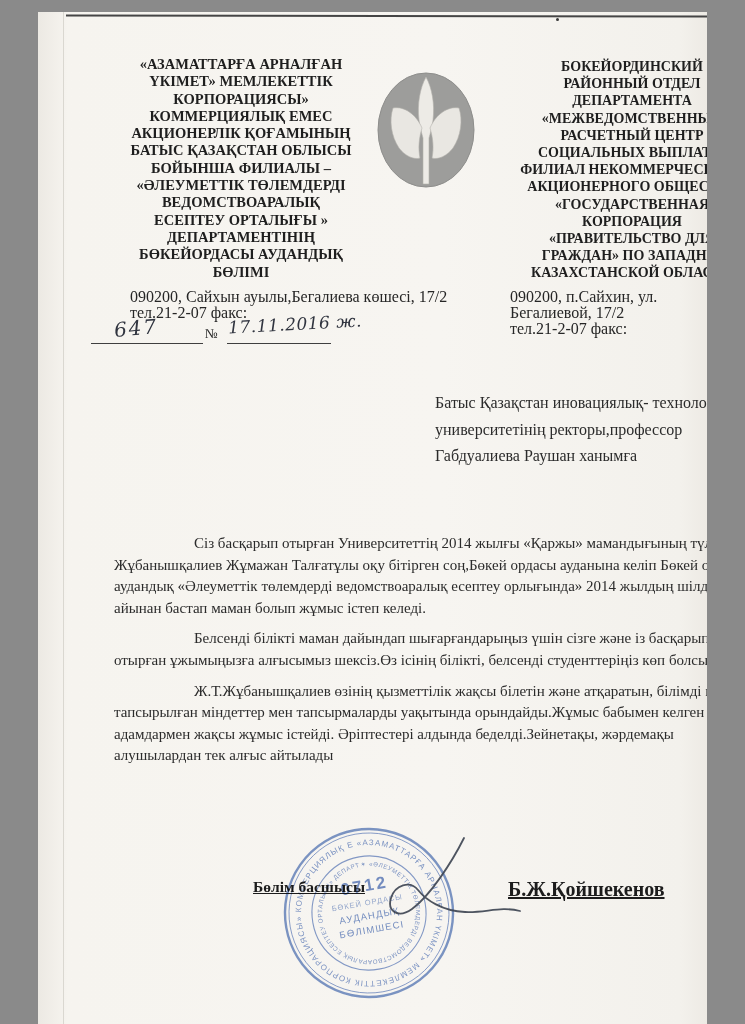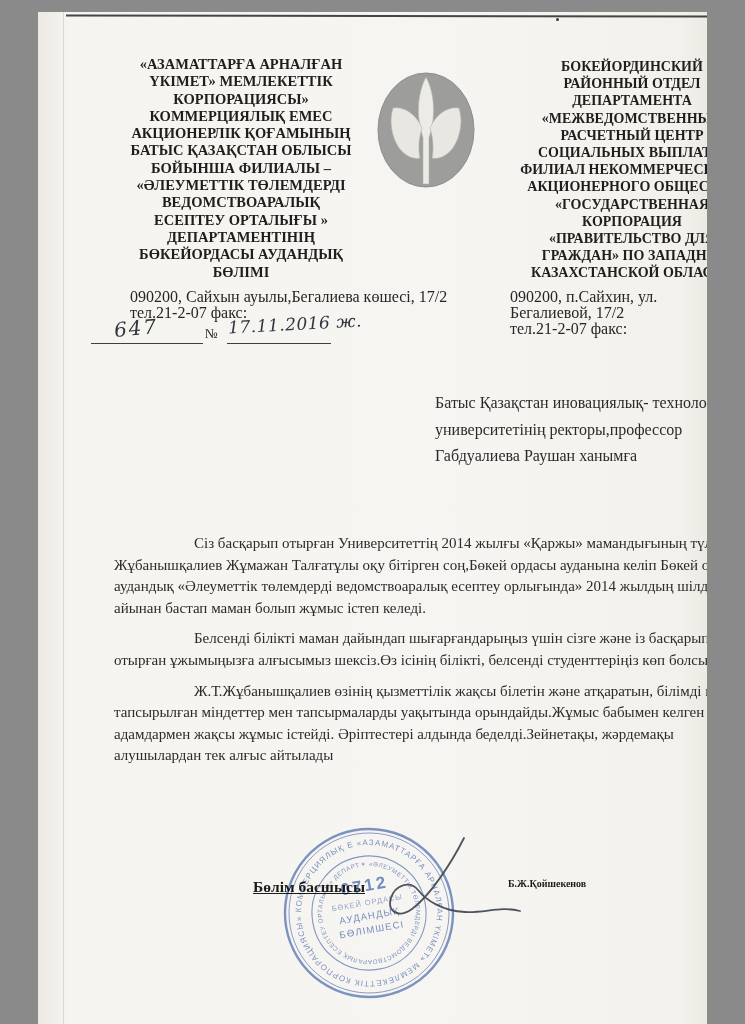--- a/index.html
+++ b/index.html
@@ -37,21 +37,21 @@
   .ref-date{position:absolute;left:190px;top:302px;font-size:17px;letter-spacing:.5px;transform:rotate(-3deg);}
 
   
   .recipient{position:absolute;left:397px;top:378px;width:324px;font-size:16px;line-height:26.5px;white-space:pre-line;}
   .salutation{position:absolute;left:307px;top:476px;font-size:15.5px;}
   .body-text{position:absolute;left:76px;top:521px;width:642px;font-size:15px;line-height:21.6px;}
   .body-text p{margin:0 0 9px 0;text-indent:80px;}
 
   
   .sig-title{position:absolute;left:215px;top:866px;font-weight:bold;font-size:15.5px;color:#1c1c1c;text-decoration:underline;}
-  .sig-name{position:absolute;left:470px;top:866px;font-weight:bold;font-size:10px;color:#1c1c1c;}
+  .sig-name{position:absolute;left:470px;top:866px;font-weight:bold;font-size:20px;color:#1c1c1c;text-decoration:underline;}
 
   .stamp{position:absolute;left:243px;top:813px;width:176px;height:176px;mix-blend-mode:multiply;opacity:.92;}
   .stamp text{font-family:"Liberation Sans","DejaVu Sans",sans-serif;}
   .signature-ink{position:absolute;left:330px;top:822px;width:165px;height:95px;}
 </style>
 </head>
 <body>
 
 <div class="page">
 

